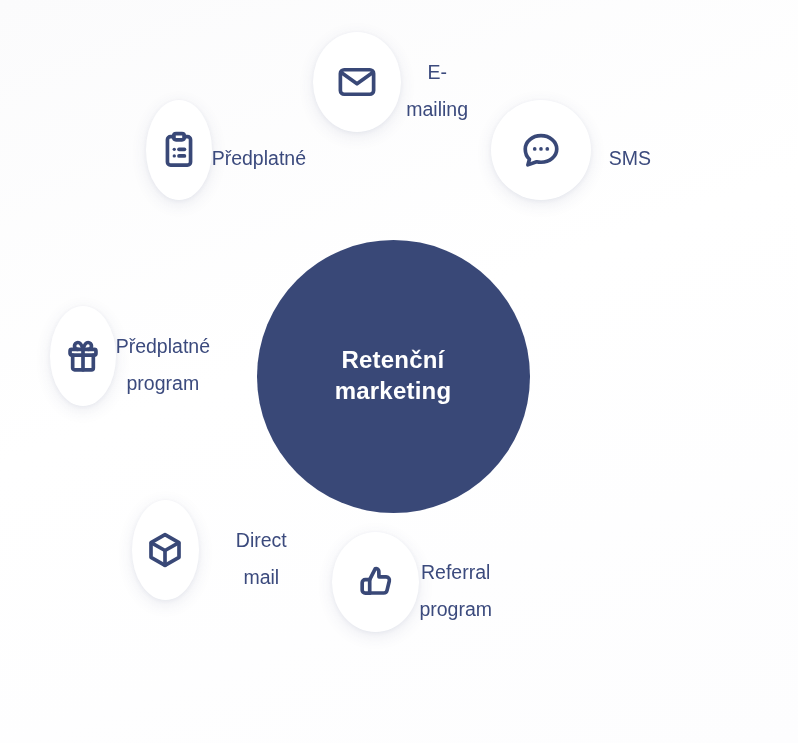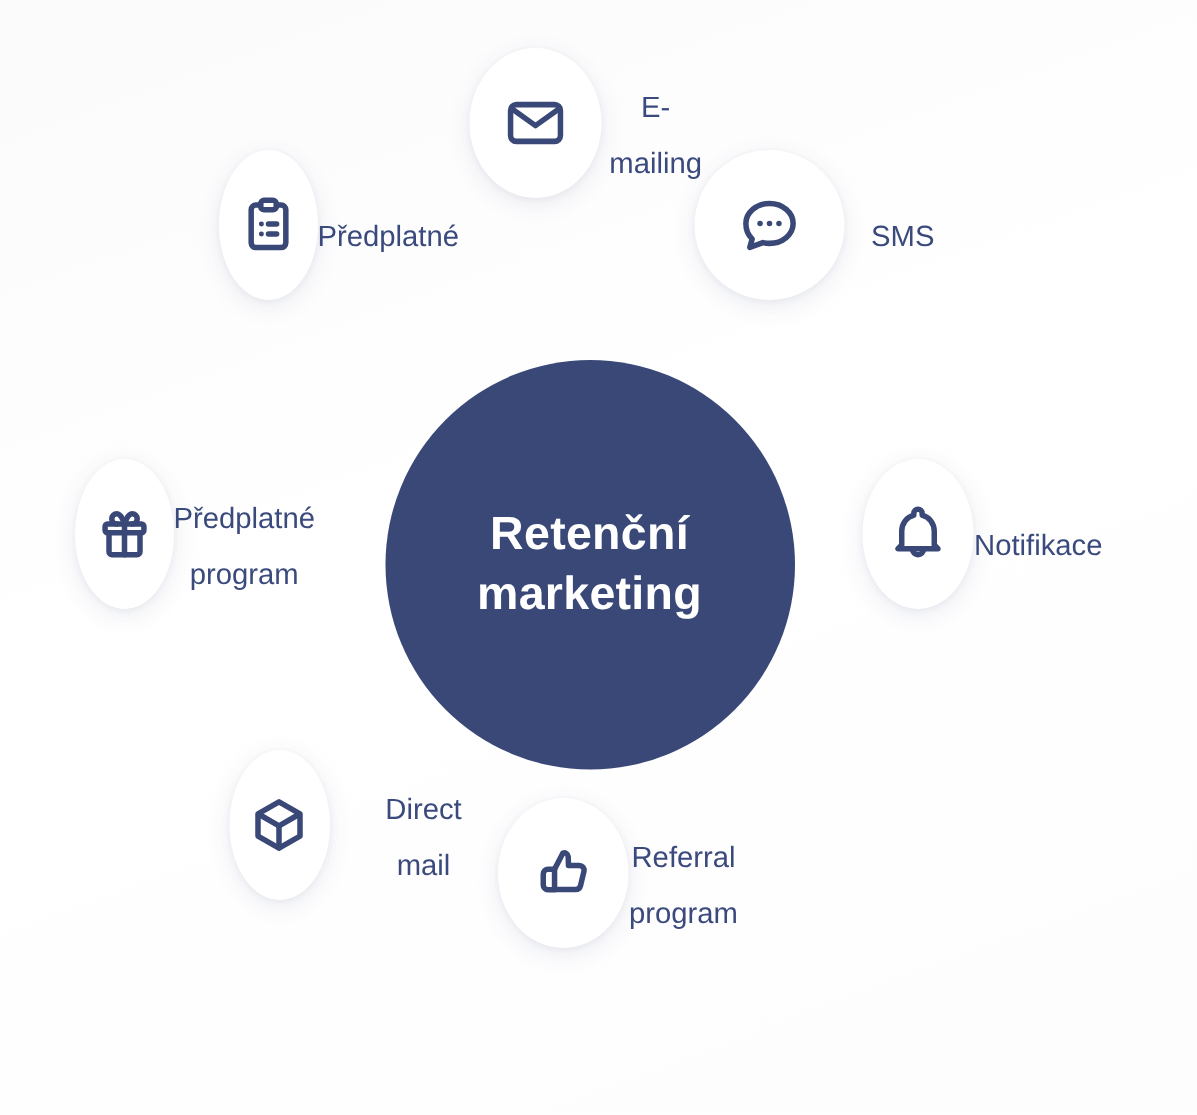--- a/index.html
+++ b/index.html
@@ -29,21 +29,21 @@
     border-radius: 50%;
     background: #394877;
     display: flex;
     align-items: center;
     justify-content: center;
     text-align: center;
     box-sizing: border-box;
   }
   .hub-label {
     color: #ffffff;
-    font-size: 31px;
+    font-size: 24px;
     font-weight: bold;
     line-height: 1.28;
     letter-spacing: 0.2px;
     white-space: pre-line;
     padding: 0 26px;
   }
 
   
   .node {
     position: absolute;
@@ -94,55 +94,46 @@
   <div class="node" id="node-0" style="left: 393px; top: 32px;">
     <div class="node-circle">
       <svg viewBox="0 0 24 24" fill="none" stroke="#394877" stroke-width="2.1" stroke-linecap="round" stroke-linejoin="round">
         <rect x="2.5" y="5" width="19" height="14" rx="2.2"></rect>
         <path d="M3 6.6l9 6.4 9-6.4"></path>
       </svg>
     </div>
     <div class="node-label">E-mailing</div>
   </div>
 
-  <div class="node" id="node-1" style="left: 543px; top: 100px;">
+  <div class="node" id="node-1" style="left: 571px; top: 100px;">
     <div class="node-circle">
       <svg viewBox="0 0 24 24" fill="none" stroke="#394877" stroke-width="2.1" stroke-linecap="round" stroke-linejoin="round">
         <path d="M21 11.4c0 4.2-4 7.6-9 7.6-0.9 0-1.7-0.1-2.5-0.3L4.5 20.5l0.9-3.2C3.9 15.9 3 13.8 3 11.4 3 7.2 7 3.8 12 3.8s9 3.4 9 7.6z"></path>
         <circle cx="8.4" cy="11.4" r="1.05" fill="#394877" stroke="none"></circle>
         <circle cx="12" cy="11.4" r="1.05" fill="#394877" stroke="none"></circle>
         <circle cx="15.6" cy="11.4" r="1.05" fill="#394877" stroke="none"></circle>
       </svg>
     </div>
     <div class="node-label">SMS</div>
   </div>
 
-  <div class="node" id="node-2" style="left: 655px; top: 306px;">
-    <div class="node-circle">
-      <svg viewBox="0 0 24 24" fill="none" stroke="#394877" stroke-width="2.1" stroke-linecap="round" stroke-linejoin="round">
-        <path d="M18.2 16.2V11c0-3.1-2-5.6-4.6-6.1V4.2a1.6 1.6 0 0 0-3.2 0v0.7C7.8 5.4 5.8 7.9 5.8 11v5.2L4.4 17.6h15.2l-1.4-1.4z"></path>
-        <path d="M9.9 17.8a2.1 2.1 0 0 0 4.2 0"></path>
-      </svg>
-    </div>
-    <div class="node-label">Notifikace</div>
-  </div>
 
 
   <div class="node" id="node-4" style="left: 412px; top: 532px;">
     <div class="node-circle">
       <svg viewBox="0 0 24 24" fill="none" stroke="#394877" stroke-width="2.1" stroke-linecap="round" stroke-linejoin="round">
         <path d="M8.4 10.6l3.2-6.2c0.9-0.3 1.9 0.3 2 1.3l0.1 3.4h4.1c1.2 0 2.1 1.1 1.8 2.3l-1.3 5.4c-0.2 0.9-1 1.5-1.9 1.5H8.4"></path>
         <path d="M8.4 10.6H5.9a1.8 1.8 0 0 0-1.8 1.8v4.2a1.8 1.8 0 0 0 1.8 1.8h2.5V10.6z"></path>
       </svg>
     </div>
     <div class="node-label">Referral
 program</div>
   </div>
 
-  <div class="node" id="node-5" style="left: 233px; top: 500px; gap: 32px;">
+  <div class="node" id="node-5" style="left: 212px; top: 500px; gap: 32px;">
     <div class="node-circle">
       <svg viewBox="0 0 24 24" fill="none" stroke="#394877" stroke-width="2.1" stroke-linecap="round" stroke-linejoin="round">
         <path d="M12 3.2l8 4.6v8.4l-8 4.6-8-4.6V7.8l8-4.6z"></path>
         <path d="M4.3 7.9L12 12.3l7.7-4.4"></path>
         <path d="M12 12.3v8.4"></path>
       </svg>
     </div>
     <div class="node-label">Direct mail</div>
   </div>
 

